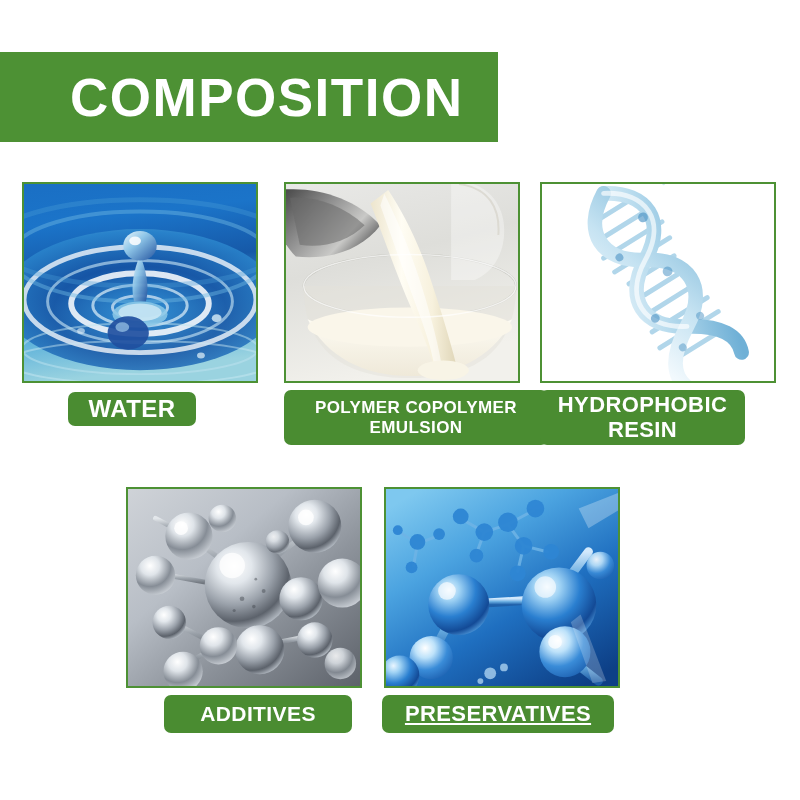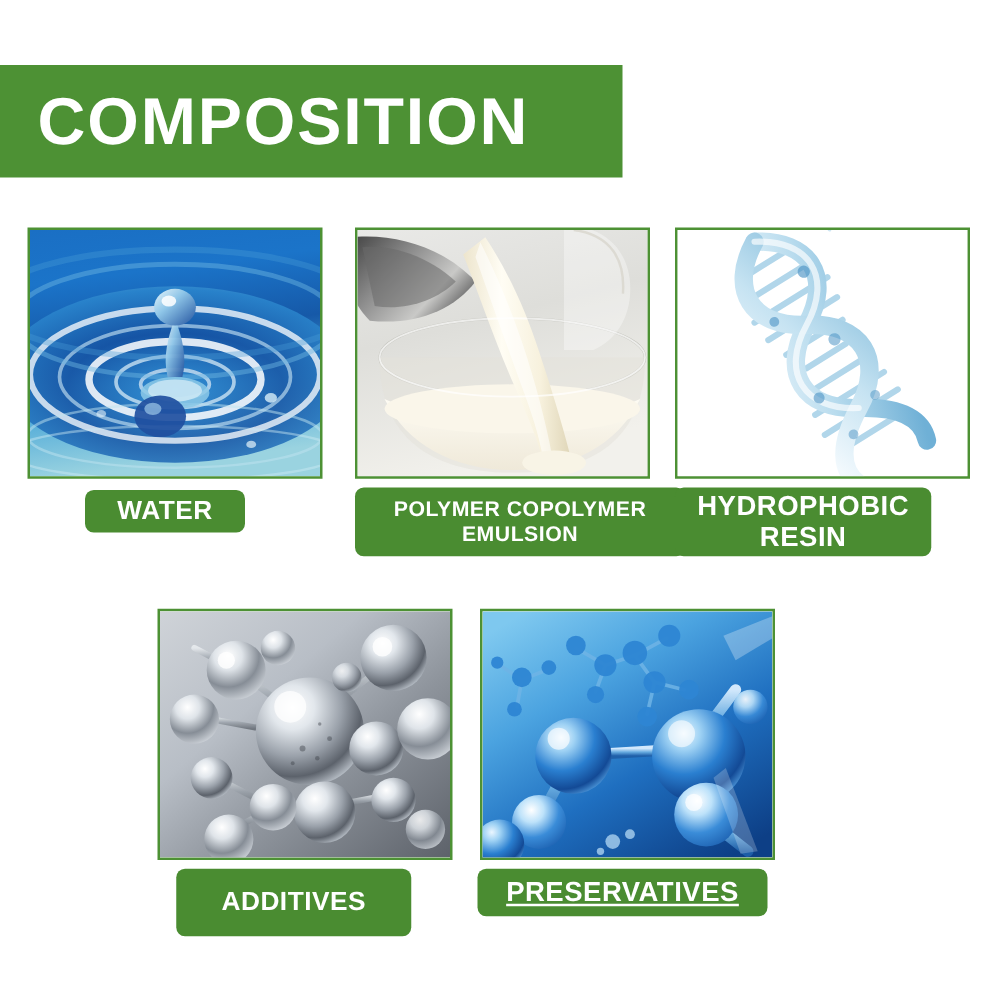--- a/index.html
+++ b/index.html
@@ -29,21 +29,21 @@
     height: 90px;
     background: #4d9134;
     display: flex;
     align-items: center;
   }
   .title-text {
     color: #ffffff;
     font-size: 53px;
     font-weight: bold;
     letter-spacing: 1.5px;
-    padding-left: 30px;
+    padding-left: 70px;
     line-height: 1;
     font-family: "Liberation Sans", sans-serif;
   }
 
   
   .card {
     position: absolute;
   }
   .card-image {
     position: absolute;
@@ -68,31 +68,31 @@
     justify-content: center;
     text-align: center;
     box-sizing: border-box;
     line-height: 1.12;
     letter-spacing: 0.4px;
     font-family: "Liberation Sans", sans-serif;
   }
 
   
   #card-water .card-image   { left: 22px;  top: 182px; width: 236px; height: 201px; }
-  #card-water .card-label   { left: 68px;  top: 392px; width: 128px; height: 34px; font-size: 21px; }
+  #card-water .card-label   { left: 68px;  top: 392px; width: 128px; height: 34px; font-size: 24px; }
 
   #card-polymer .card-image { left: 284px; top: 182px; width: 236px; height: 201px; }
   #card-polymer .card-label { left: 284px; top: 390px; width: 264px; height: 55px; font-size: 17px; }
 
   #card-resin .card-image   { left: 540px; top: 182px; width: 236px; height: 201px; }
   #card-resin .card-label   { left: 540px; top: 390px; width: 205px; height: 55px; font-size: 22px; }
 
   
   #card-additives .card-image   { left: 126px; top: 487px; width: 236px; height: 201px; }
-  #card-additives .card-label   { left: 141px; top: 695px; width: 188px; height: 54px; font-size: 21px; }
+  #card-additives .card-label   { left: 164px; top: 695px; width: 188px; height: 38px; font-size: 21px; }
 
   #card-preservatives .card-image { left: 384px; top: 487px; width: 236px; height: 201px; }
   #card-preservatives .card-label { left: 382px; top: 695px; width: 232px; height: 38px; font-size: 22px; text-decoration: underline; }
 </style>
 </head>
 <body>
 
 <div id="page">
 
   <div class="title-banner">

